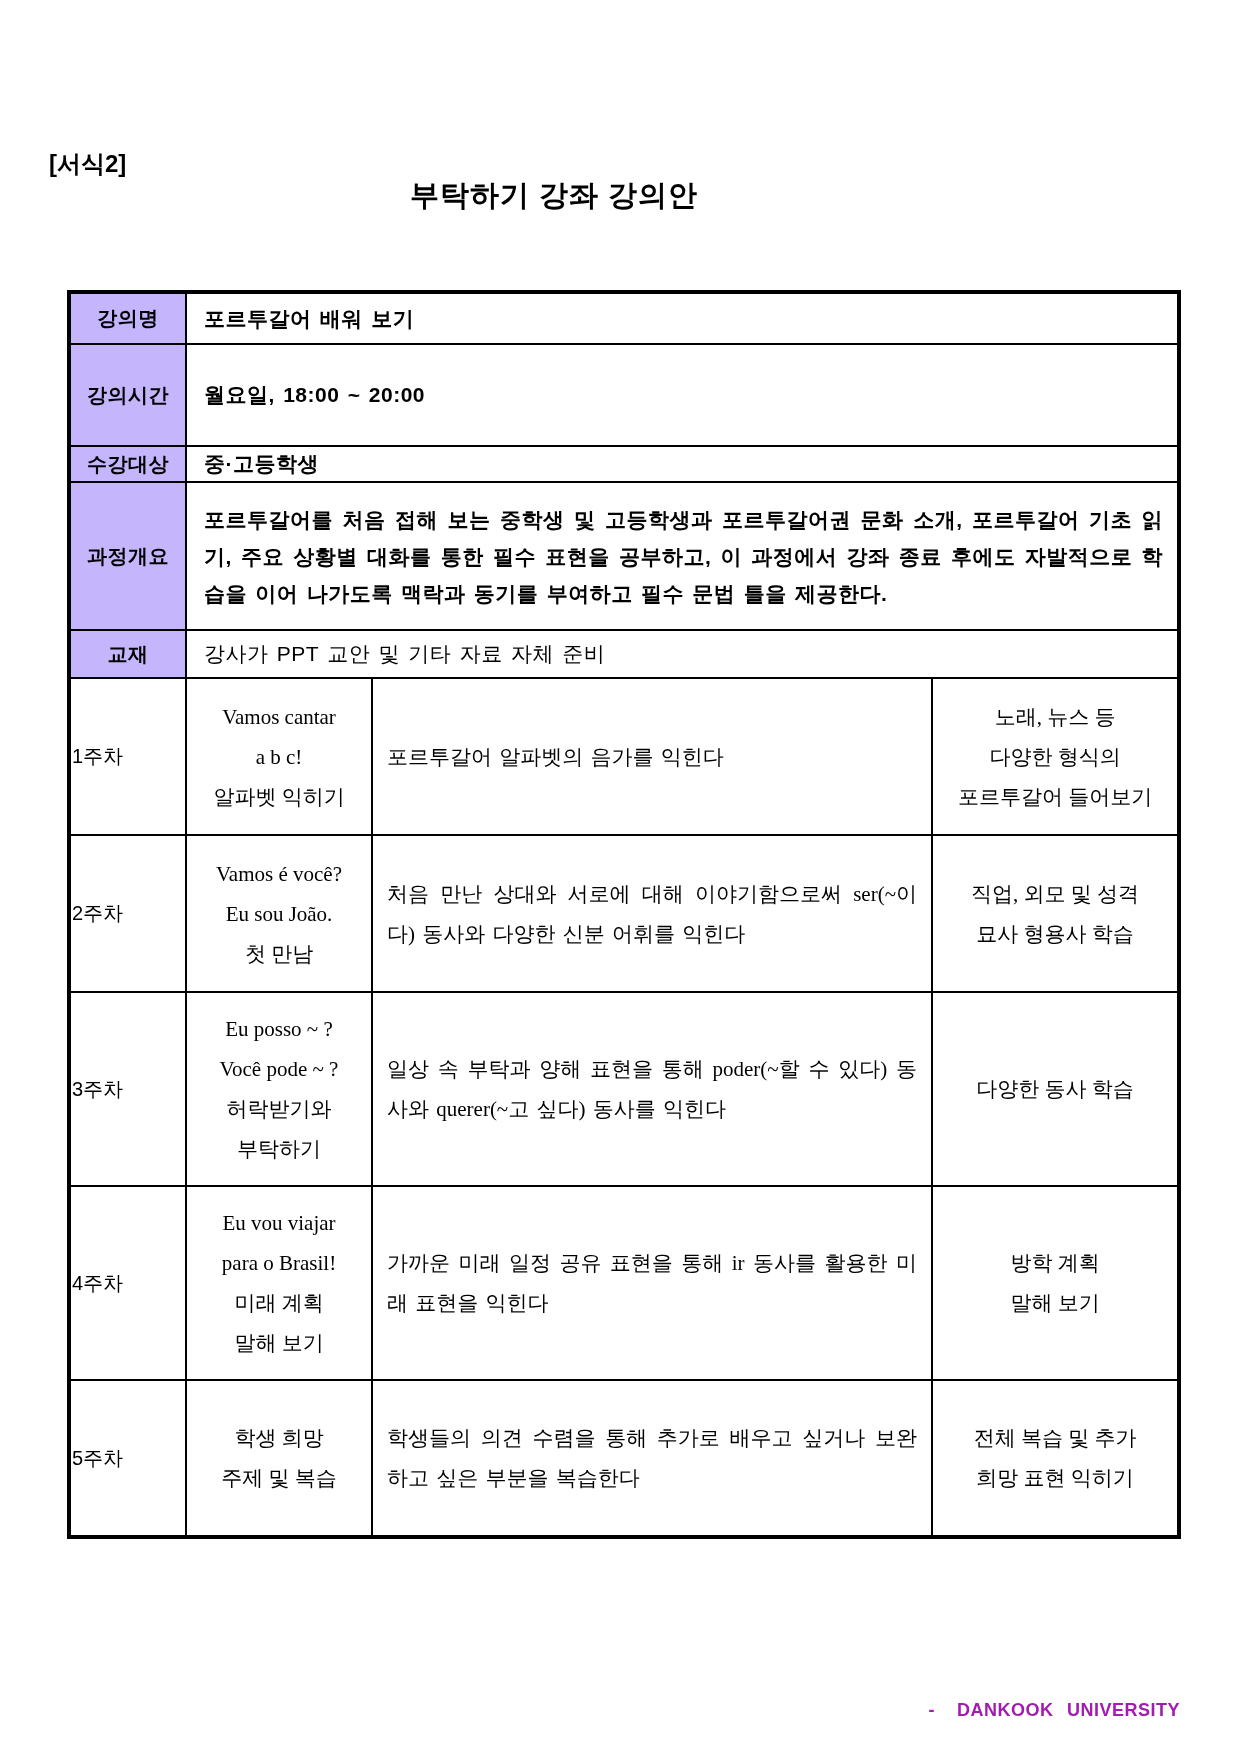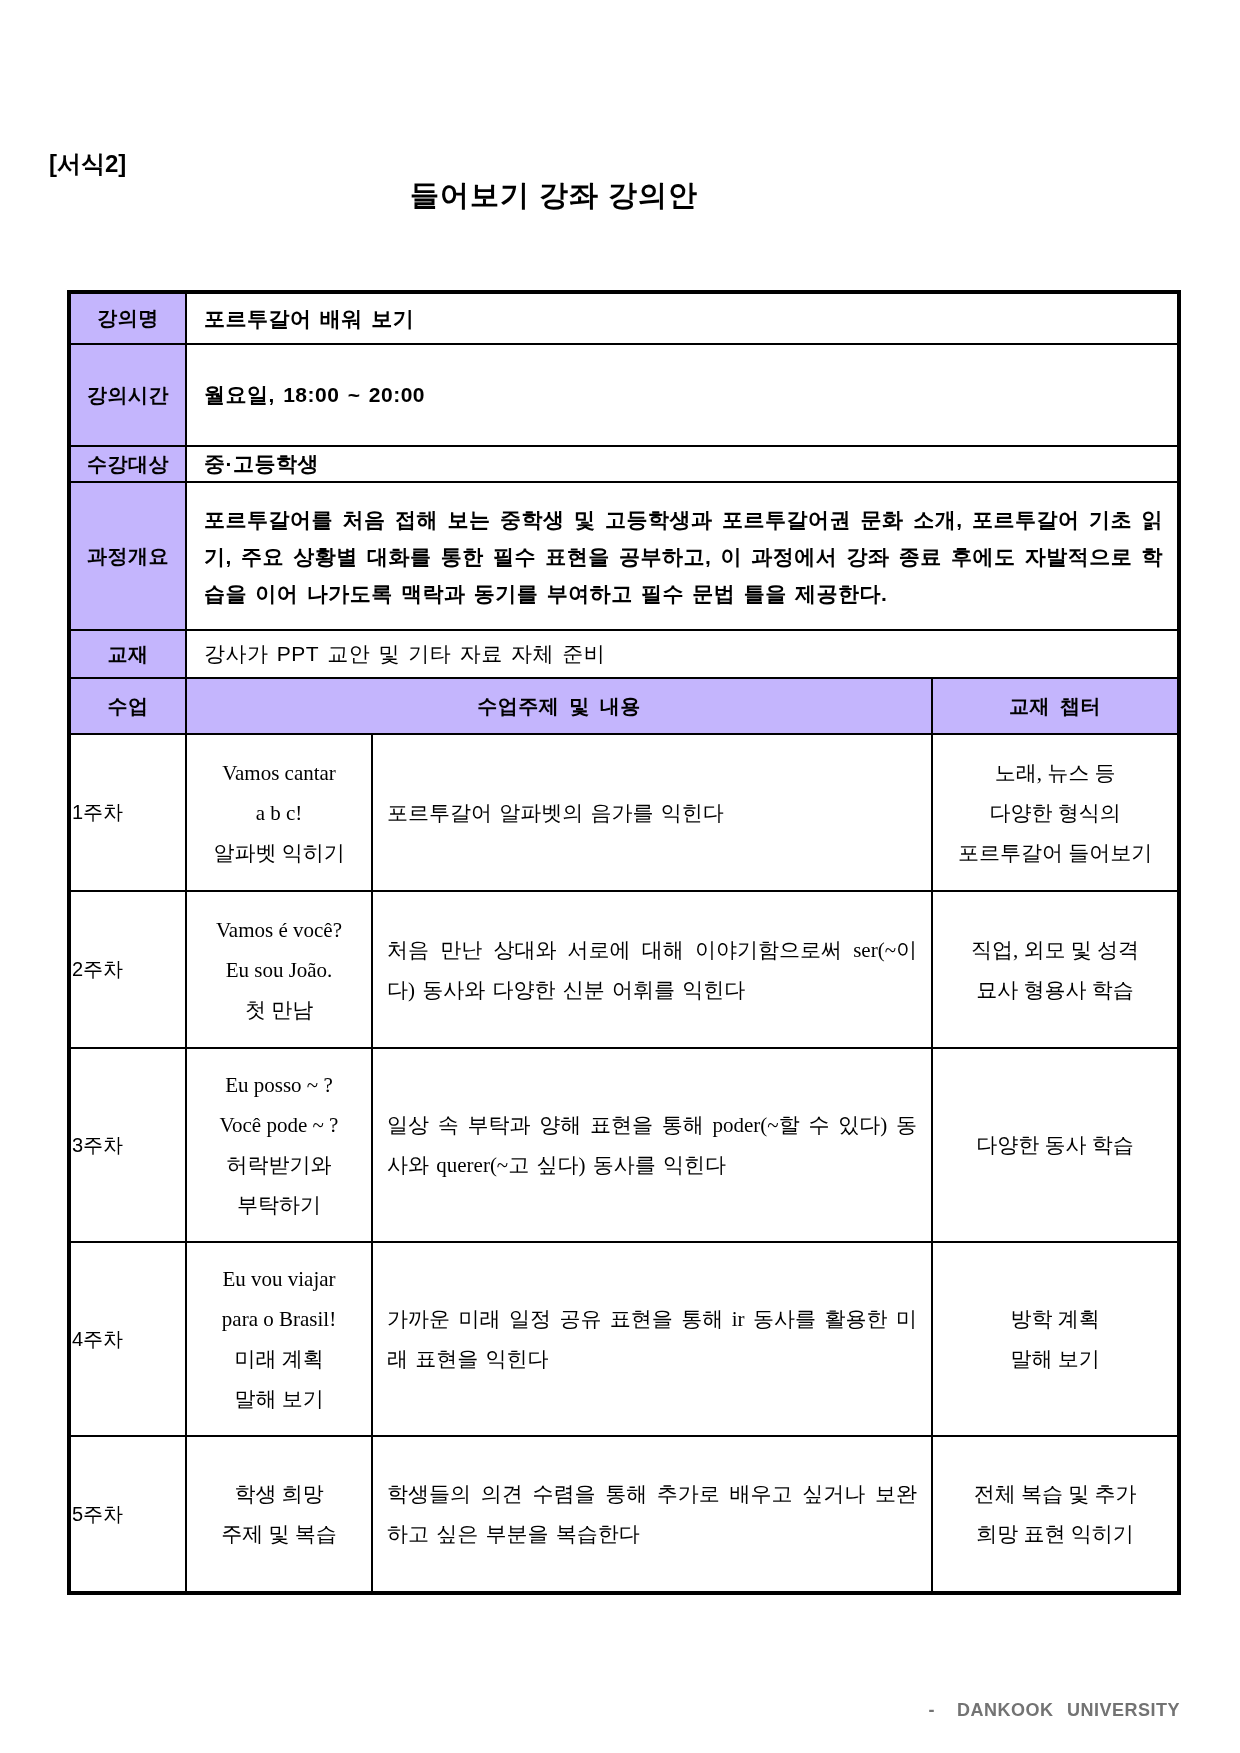--- a/index.html
+++ b/index.html
@@ -67,31 +67,31 @@
     word-spacing: 2px;
   }
   .chapter {
     text-align: center;
     font-size: 21px; line-height: 40px;
     padding: 0 4px;
   }
   .footer {
     position: absolute; top: 1700px; right: 60px;
     font-size: 18px; font-weight: bold;
-    color: #737373;
+    color: #a21caf;
     letter-spacing: 0.5px;
   }
   .footer .dash { margin-right: 22px; }
   .footer .uni { word-spacing: 8px; }
 </style>
 </head>
 <body>
 
 <div class="form-label">[서식2]</div>
-<div class="doc-title">들어보기 강좌 강의안</div>
+<div class="doc-title">부탁하기 강좌 강의안</div>
 
 <table class="course-table">
   <colgroup>
     <col style="width:117px">
       <col style="width:186px">
       <col style="width:560px">
       <col style="width:247px">
   </colgroup>
 
   <tbody>
@@ -109,25 +109,20 @@
   </tr>
   <tr style="height:148px">
     <td class="gray lbl">과정개요</td>
     <td class="val overview" colspan="3">포르투갈어를 처음 접해 보는 중학생 및 고등학생과 포르투갈어권 문화 소개, 포르투갈어 기초 읽기, 주요 상황별 대화를 통한 필수 표현을 공부하고, 이 과정에서 강좌 종료 후에도 자발적으로 학습을 이어 나가도록 맥락과 동기를 부여하고 필수 문법 틀을 제공한다.</td>
   </tr>
   <tr style="height:48px">
     <td class="gray lbl">교재</td>
     <td class="val val-regular" colspan="3">강사가 PPT 교안 및 기타 자료 자체 준비</td>
   </tr>
 
-  <tr style="height:56px">
-    <td class="gray hdr">수업</td>
-    <td class="gray hdr" colspan="2">수업주제 및 내용</td>
-    <td class="gray hdr">교재 챕터</td>
-  </tr>
 
   <tr style="height:157px">
     <td class="week">1주차</td>
     <td class="serif topic">
       <div>Vamos cantar</div>
       <div>a b c!</div>
       <div>알파벳 익히기</div>
     </td>
     <td class="serif content">포르투갈어 알파벳의 음가를 익힌다</td>
     <td class="serif chapter">

